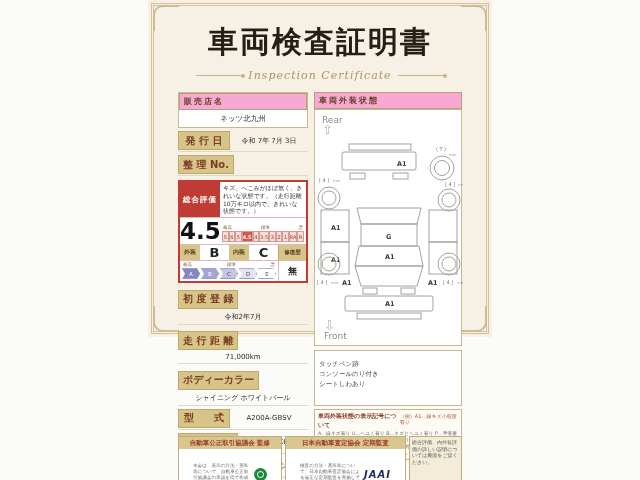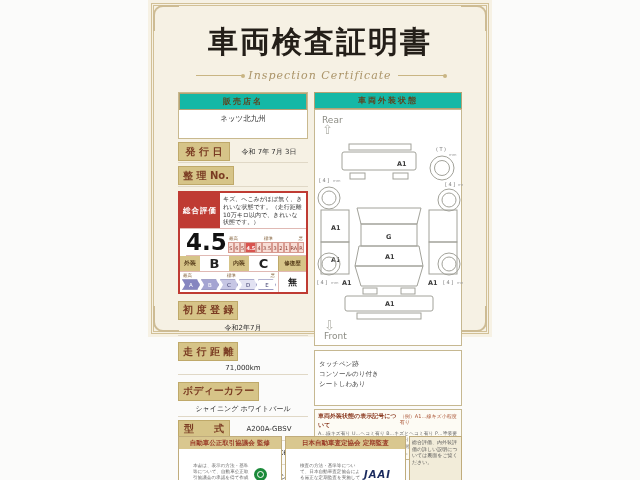--- a/index.html
+++ b/index.html
@@ -24,38 +24,38 @@
   .title { font-family:"DejaVu Serif","Liberation Serif",serif; font-size:30px; font-weight:bold; color:#241f19; letter-spacing:2px; }
   .subtitle-row { margin-top:6px; display:flex; align-items:center; justify-content:center; gap:6px; }
   .flourish { width:46px; height:0; border-top:1px solid #c9b583; position:relative; }
   .flourish::after { content:""; position:absolute; right:-3px; top:-2px; width:4px; height:4px; border-radius:50%; background:#c9b583; }
   .subtitle { font-family:"DejaVu Serif","Liberation Serif",serif; font-style:italic; font-size:11px; color:#ab9468; letter-spacing:1px; }
 
   .content { position:absolute; left:30px; width:284px; top:92px; }
   .left-col { position:absolute; left:0; top:0; width:130px; }
   .right-col { position:absolute; left:136px; top:0; width:148px; }
 
-  .hdr-bar { background:#14b8a6; border:1px solid #b3a274; color:#5d4420; font-weight:bold; font-size:8px; text-align:center; padding:2px 16px; letter-spacing:2px; }
+  .hdr-bar { background:#f9a8d4; border:1px solid #b3a274; color:#5d4420; font-weight:bold; font-size:8px; text-align:left; padding:2px 4px; letter-spacing:2px; }
   .dealer-box { border:1px solid #c9b98e; background:#fff; }
-  .dealer-val { font-size:7.5px; color:#333; text-align:center; padding:4px 0 14px; }
+  .dealer-val { font-size:7.5px; color:#333; text-align:center; padding:4px 0 3px; }
 
   .chip-row { display:flex; align-items:center; margin-top:3px; border-bottom:1px solid #e0d8c6; padding-bottom:1px; }
   .chip { background:#d6c488; color:#7a3b22; font-size:10px; font-weight:bold; padding:1.5px 4px; border:1px solid #bfa96a; white-space:nowrap; }
   .chip.w { min-width:52px; text-align:center; }
   .row-val { flex:1; text-align:center; font-size:7px; color:#2e2e2e; }
 
   .spec-block { margin-top:4px; }
   .spec-block .chip { display:inline-block; }
   .spec-val { text-align:center; font-size:7px; color:#2e2e2e; padding:3px 0 2px; border-bottom:1px solid #e0d8c6; }
 
   .rating-box { margin-top:4px; border:2px solid #bf3b33; background:#fff; }
   .rt-row1 { display:flex; border-bottom:1px solid #e0b9b4; }
   .rt-label { width:40px; background:#bf3b33; color:#fff; font-size:7.5px; font-weight:bold; display:flex; align-items:center; justify-content:center; letter-spacing:1px; }
   .rt-comment { flex:1; font-size:6px; line-height:1.3; color:#333; padding:2px 3px; }
-  .rt-row2 { display:flex; align-items:flex-end; border-bottom:1px solid #e0b9b4;margin-left:6px; }
+  .rt-row2 { display:flex; align-items:flex-end; border-bottom:1px solid #e0b9b4; }
   .rt-score { width:40px; font-size:23px; font-weight:bold; color:#111; text-align:center; line-height:1; padding:2px 0 1px; }
   .rt-scale { flex:1; padding:1px 2px 2px; }
   .scale-labels { display:flex; justify-content:space-between; font-size:4.5px; color:#8a6a45; padding:0 1px; }
   .scale-cells { display:flex; margin-top:1px; }
   .scale-cells span { flex:1; font-size:5px; color:#8c3b30; text-align:center; border:0.5px solid #d89a90; background:#f7ddd6; padding:1.5px 0; }
   .scale-cells span.sel { background:#d9534f; color:#fff; font-weight:bold; }
   .rt-row3 { display:flex; align-items:stretch; border-bottom:1px solid #e0b9b4; }
   .rt-row3 .chip2 { width:20px; background:#d6c488; color:#5d4420; font-size:6px; font-weight:bold; display:flex; align-items:center; justify-content:center; }
   .rt-row3 .grade { flex:1; font-size:13px; font-weight:bold; color:#222; display:flex; align-items:center; justify-content:center; }
   .rt-row3 .chip3 { width:28px; background:#d6c488; color:#5d4420; font-size:5.5px; font-weight:bold; display:flex; align-items:center; justify-content:center; border-left:1px solid #bfa96a; }

